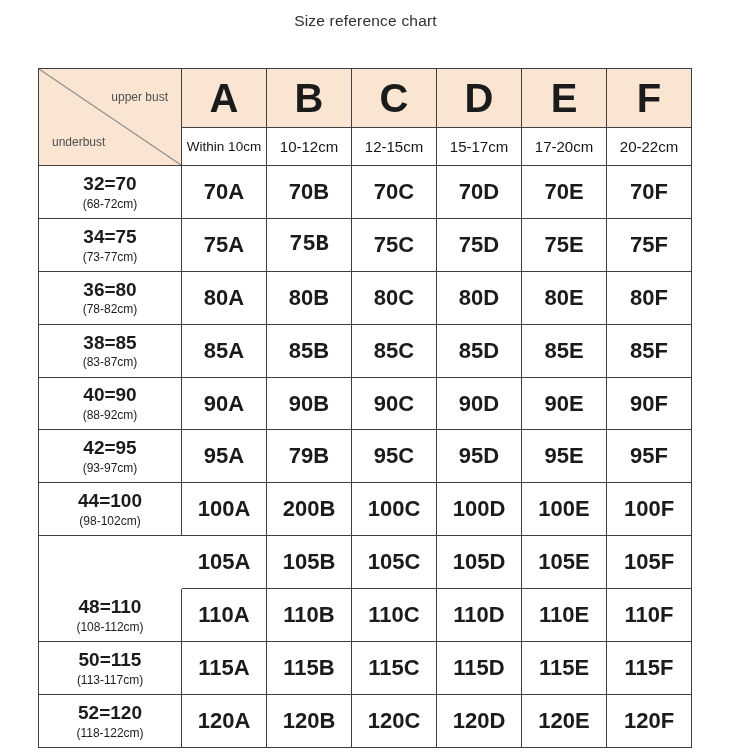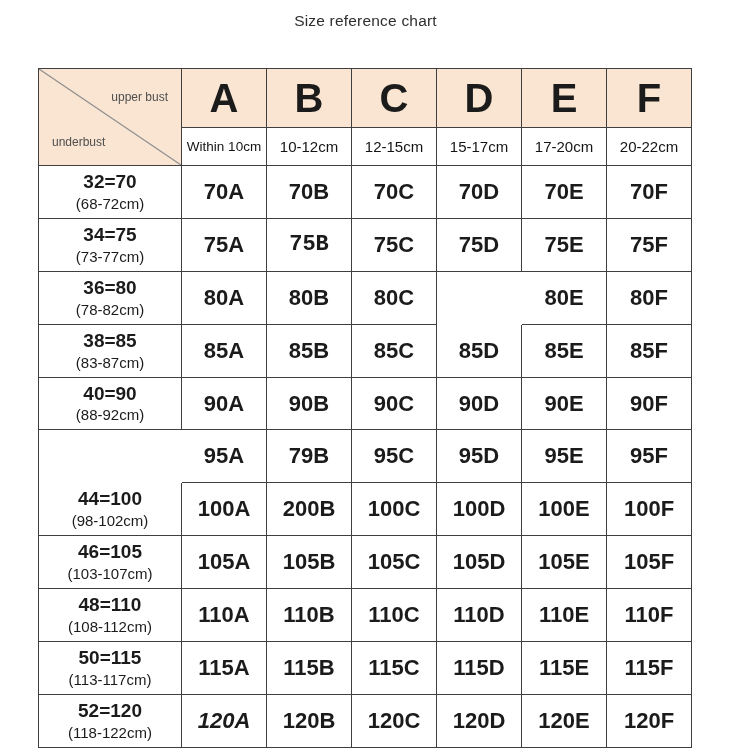--- a/index.html
+++ b/index.html
@@ -47,21 +47,21 @@
     font-size:12px;color:#4f4f4f;
   }
   .letter-cell{
     background:var(--header-bg);
     font-size:40px;font-weight:700;line-height:1;
   }
   .range-cell{font-size:15px;color:#141414;}
   .range-cell.small{font-size:13.5px;}
   .rowhead-cell{flex-direction:column;line-height:1.2;}
   .rowhead-size{font-size:19px;font-weight:700;}
-  .rowhead-range{font-size:15px;font-weight:400;margin-top:1px;}
+  .rowhead-range{font-size:12px;font-weight:400;margin-top:1px;}
   .size-cell{font-size:22px;font-weight:700;}
 </style>
 </head>
 <body>
 
 <div class="page-title">Size reference chart</div>
 
 <div class="size-table">
   <div class="corner-cell cell">
     <svg viewBox="0 0 100 100" preserveAspectRatio="none">
@@ -103,20 +103,21 @@
     <div class="cell size-cell" style="grid-area: 4 / 5;">75D</div>
     <div class="cell size-cell" style="grid-area: 4 / 6;">75E</div>
     <div class="cell size-cell" style="grid-area: 4 / 7;">75F</div>
     <div class="cell rowhead-cell" style="grid-area: 5 / 1;">
       <div class="rowhead-size">36=80</div>
       <div class="rowhead-range">(78-82cm)</div>
     </div>
     <div class="cell size-cell" style="grid-area: 5 / 2;">80A</div>
     <div class="cell size-cell" style="grid-area: 5 / 3;">80B</div>
     <div class="cell size-cell" style="grid-area: 5 / 4;">80C</div>
+    <div class="cell size-cell" style="grid-area: 5 / 5;">80D</div>
     <div class="cell size-cell" style="grid-area: 5 / 6;">80E</div>
     <div class="cell size-cell" style="grid-area: 5 / 7;">80F</div>
     <div class="cell rowhead-cell" style="grid-area: 6 / 1;">
       <div class="rowhead-size">38=85</div>
       <div class="rowhead-range">(83-87cm)</div>
     </div>
     <div class="cell size-cell" style="grid-area: 6 / 2;">85A</div>
     <div class="cell size-cell" style="grid-area: 6 / 3;">85B</div>
     <div class="cell size-cell" style="grid-area: 6 / 4;">85C</div>
     <div class="cell size-cell" style="grid-area: 6 / 5;">85D</div>
@@ -125,40 +126,40 @@
     <div class="cell rowhead-cell" style="grid-area: 7 / 1;">
       <div class="rowhead-size">40=90</div>
       <div class="rowhead-range">(88-92cm)</div>
     </div>
     <div class="cell size-cell" style="grid-area: 7 / 2;">90A</div>
     <div class="cell size-cell" style="grid-area: 7 / 3;">90B</div>
     <div class="cell size-cell" style="grid-area: 7 / 4;">90C</div>
     <div class="cell size-cell" style="grid-area: 7 / 5;">90D</div>
     <div class="cell size-cell" style="grid-area: 7 / 6;">90E</div>
     <div class="cell size-cell" style="grid-area: 7 / 7;">90F</div>
+    <div class="cell rowhead-cell" style="grid-area: 8 / 1;">
+      <div class="rowhead-size">42=95</div>
+      <div class="rowhead-range">(93-97cm)</div>
+    </div>
     <div class="cell size-cell" style="grid-area: 8 / 2;">95A</div>
     <div class="cell size-cell" style="grid-area: 8 / 3;">79B</div>
     <div class="cell size-cell" style="grid-area: 8 / 4;">95C</div>
     <div class="cell size-cell" style="grid-area: 8 / 5;">95D</div>
     <div class="cell size-cell" style="grid-area: 8 / 6;">95E</div>
     <div class="cell size-cell" style="grid-area: 8 / 7;">95F</div>
     <div class="cell rowhead-cell" style="grid-area: 9 / 1;">
       <div class="rowhead-size">44=100</div>
       <div class="rowhead-range">(98-102cm)</div>
     </div>
     <div class="cell size-cell" style="grid-area: 9 / 2;">100A</div>
     <div class="cell size-cell" style="grid-area: 9 / 3;">200B</div>
     <div class="cell size-cell" style="grid-area: 9 / 4;">100C</div>
     <div class="cell size-cell" style="grid-area: 9 / 5;">100D</div>
     <div class="cell size-cell" style="grid-area: 9 / 6;">100E</div>
     <div class="cell size-cell" style="grid-area: 9 / 7;">100F</div>
-    <div class="cell rowhead-cell" style="grid-area: 10 / 1;">
-      <div class="rowhead-size">46=105</div>
-      <div class="rowhead-range">(103-107cm)</div>
-    </div>
     <div class="cell size-cell" style="grid-area: 10 / 2;">105A</div>
     <div class="cell size-cell" style="grid-area: 10 / 3;">105B</div>
     <div class="cell size-cell" style="grid-area: 10 / 4;">105C</div>
     <div class="cell size-cell" style="grid-area: 10 / 5;">105D</div>
     <div class="cell size-cell" style="grid-area: 10 / 6;">105E</div>
     <div class="cell size-cell" style="grid-area: 10 / 7;">105F</div>
     <div class="cell rowhead-cell" style="grid-area: 11 / 1;">
       <div class="rowhead-size">48=110</div>
       <div class="rowhead-range">(108-112cm)</div>
     </div>
@@ -175,19 +176,19 @@
     <div class="cell size-cell" style="grid-area: 12 / 2;">115A</div>
     <div class="cell size-cell" style="grid-area: 12 / 3;">115B</div>
     <div class="cell size-cell" style="grid-area: 12 / 4;">115C</div>
     <div class="cell size-cell" style="grid-area: 12 / 5;">115D</div>
     <div class="cell size-cell" style="grid-area: 12 / 6;">115E</div>
     <div class="cell size-cell" style="grid-area: 12 / 7;">115F</div>
     <div class="cell rowhead-cell" style="grid-area: 13 / 1;">
       <div class="rowhead-size">52=120</div>
       <div class="rowhead-range">(118-122cm)</div>
     </div>
-    <div class="cell size-cell" style="grid-area: 13 / 2; font-style: italic;">120A</div>
+    <div class="cell size-cell" style="grid-area: 13 / 2;">120A</div>
     <div class="cell size-cell" style="grid-area: 13 / 3;">120B</div>
     <div class="cell size-cell" style="grid-area: 13 / 4;">120C</div>
     <div class="cell size-cell" style="grid-area: 13 / 5;">120D</div>
     <div class="cell size-cell" style="grid-area: 13 / 6;">120E</div>
     <div class="cell size-cell" style="grid-area: 13 / 7;">120F</div>
   </div>
 
 </body></html>

